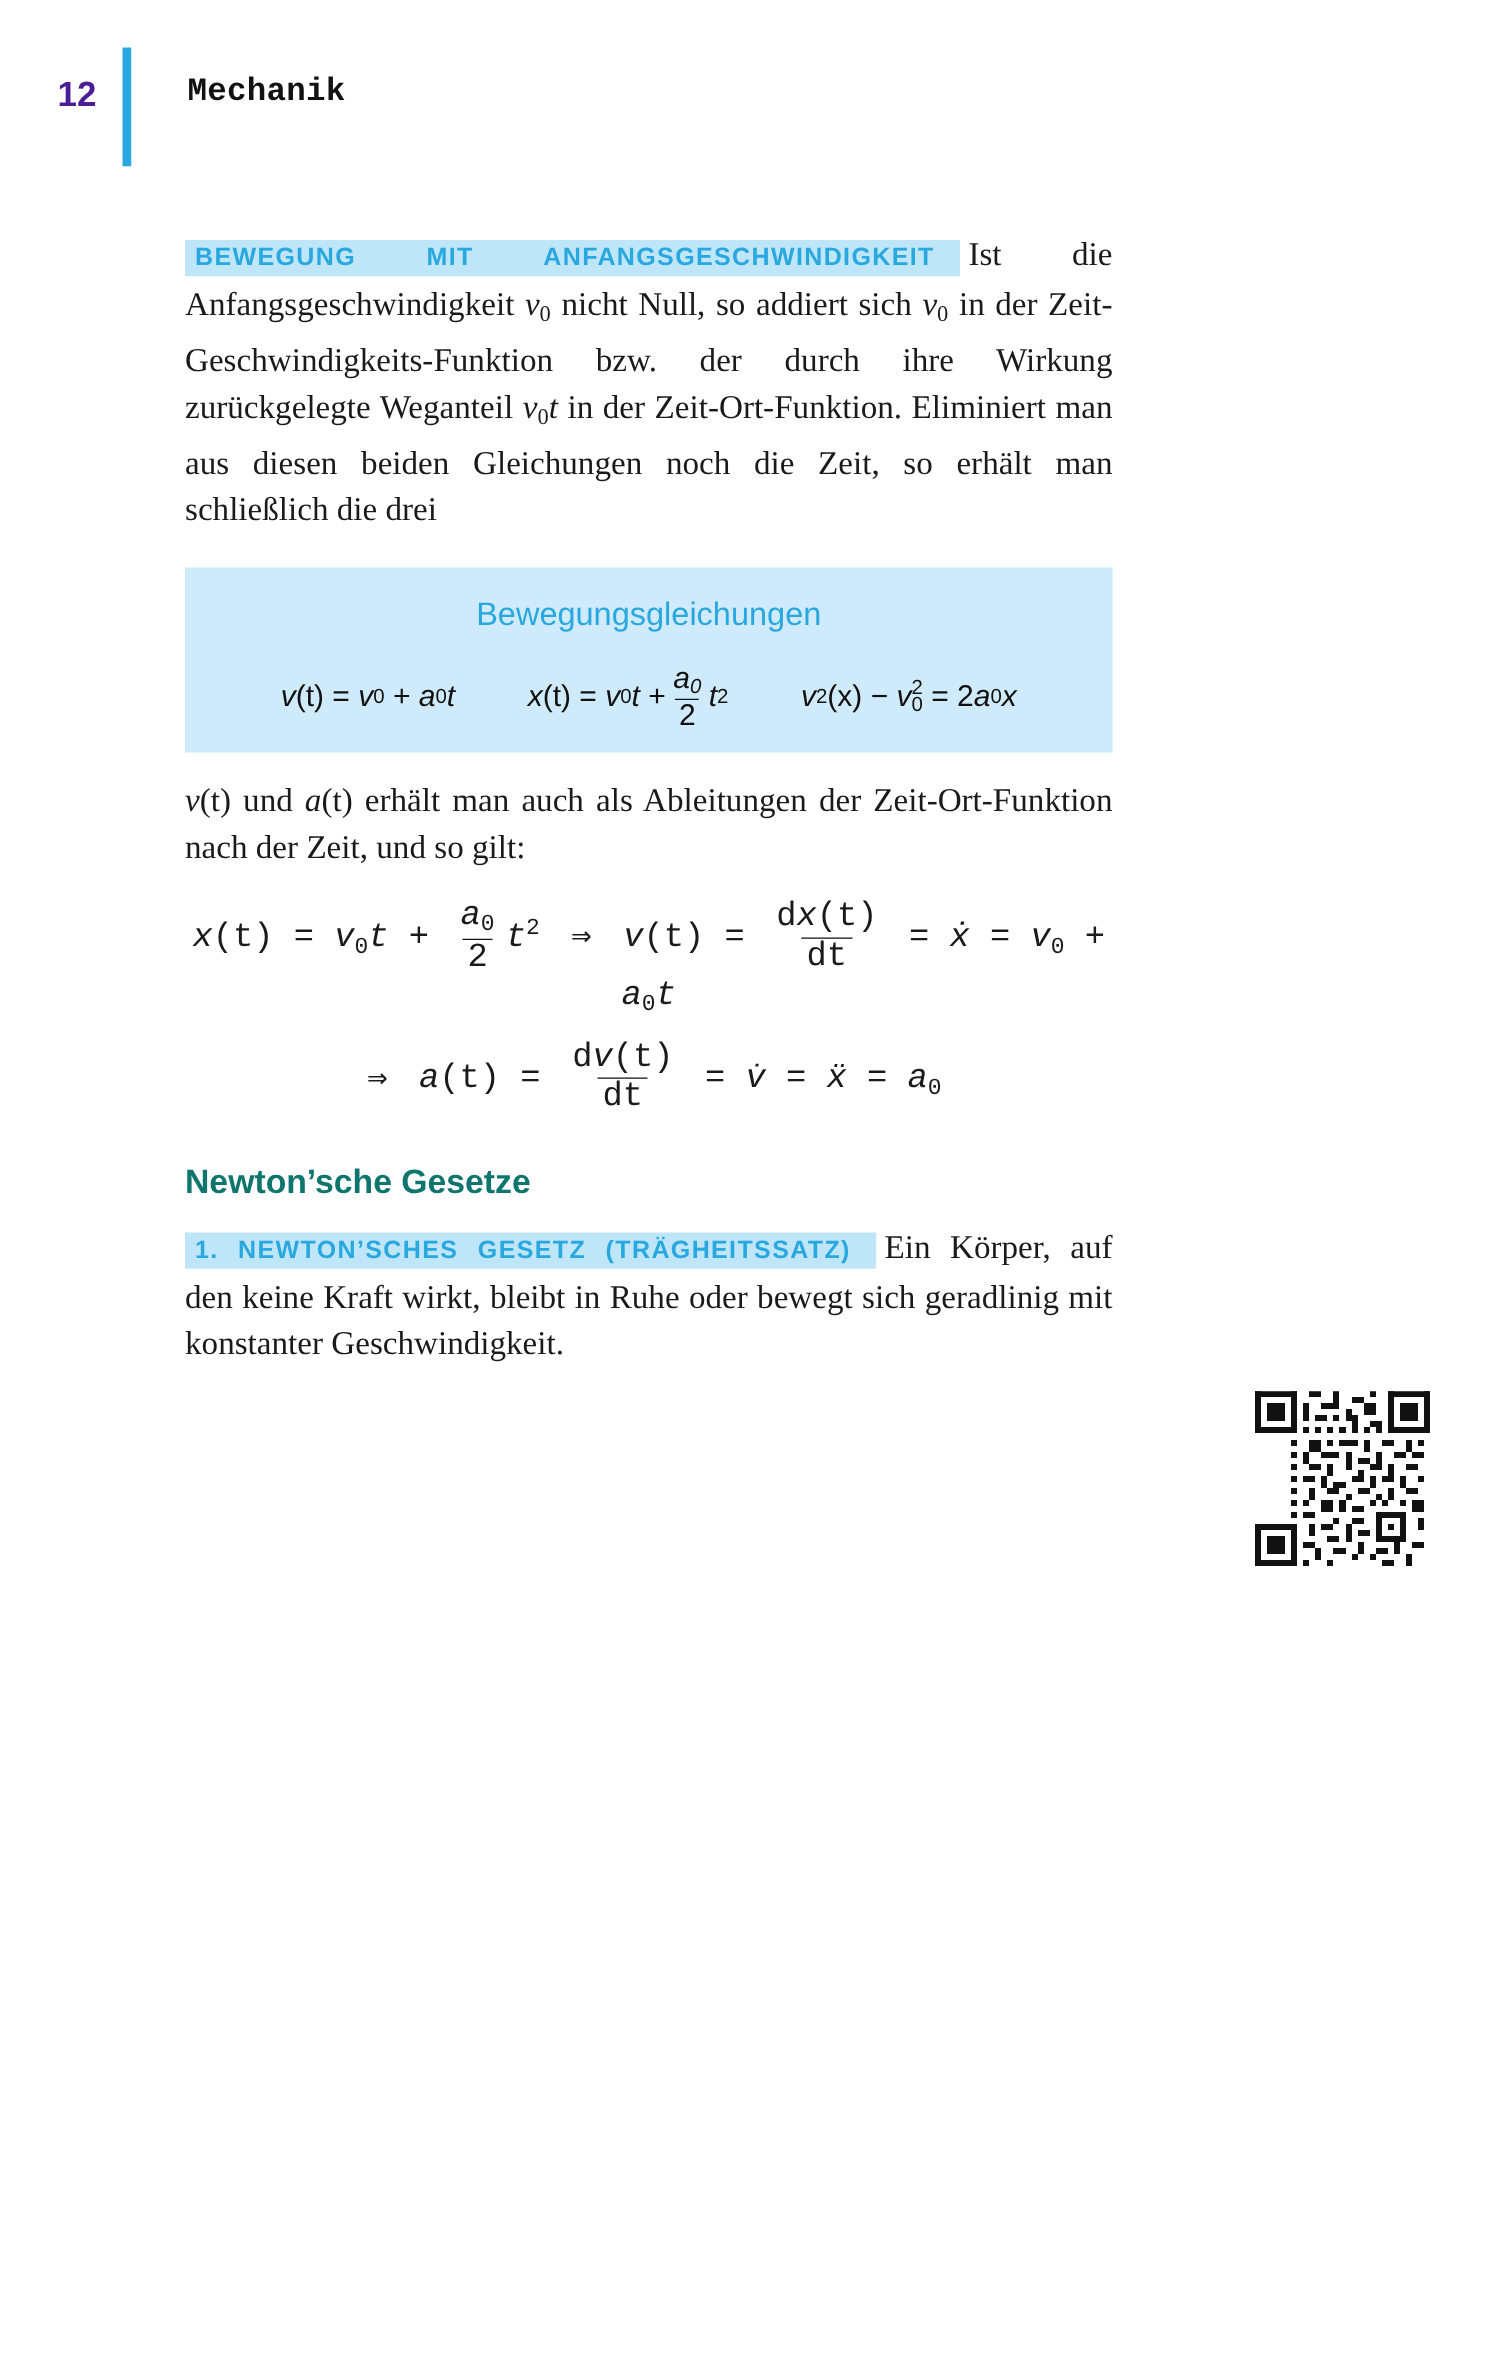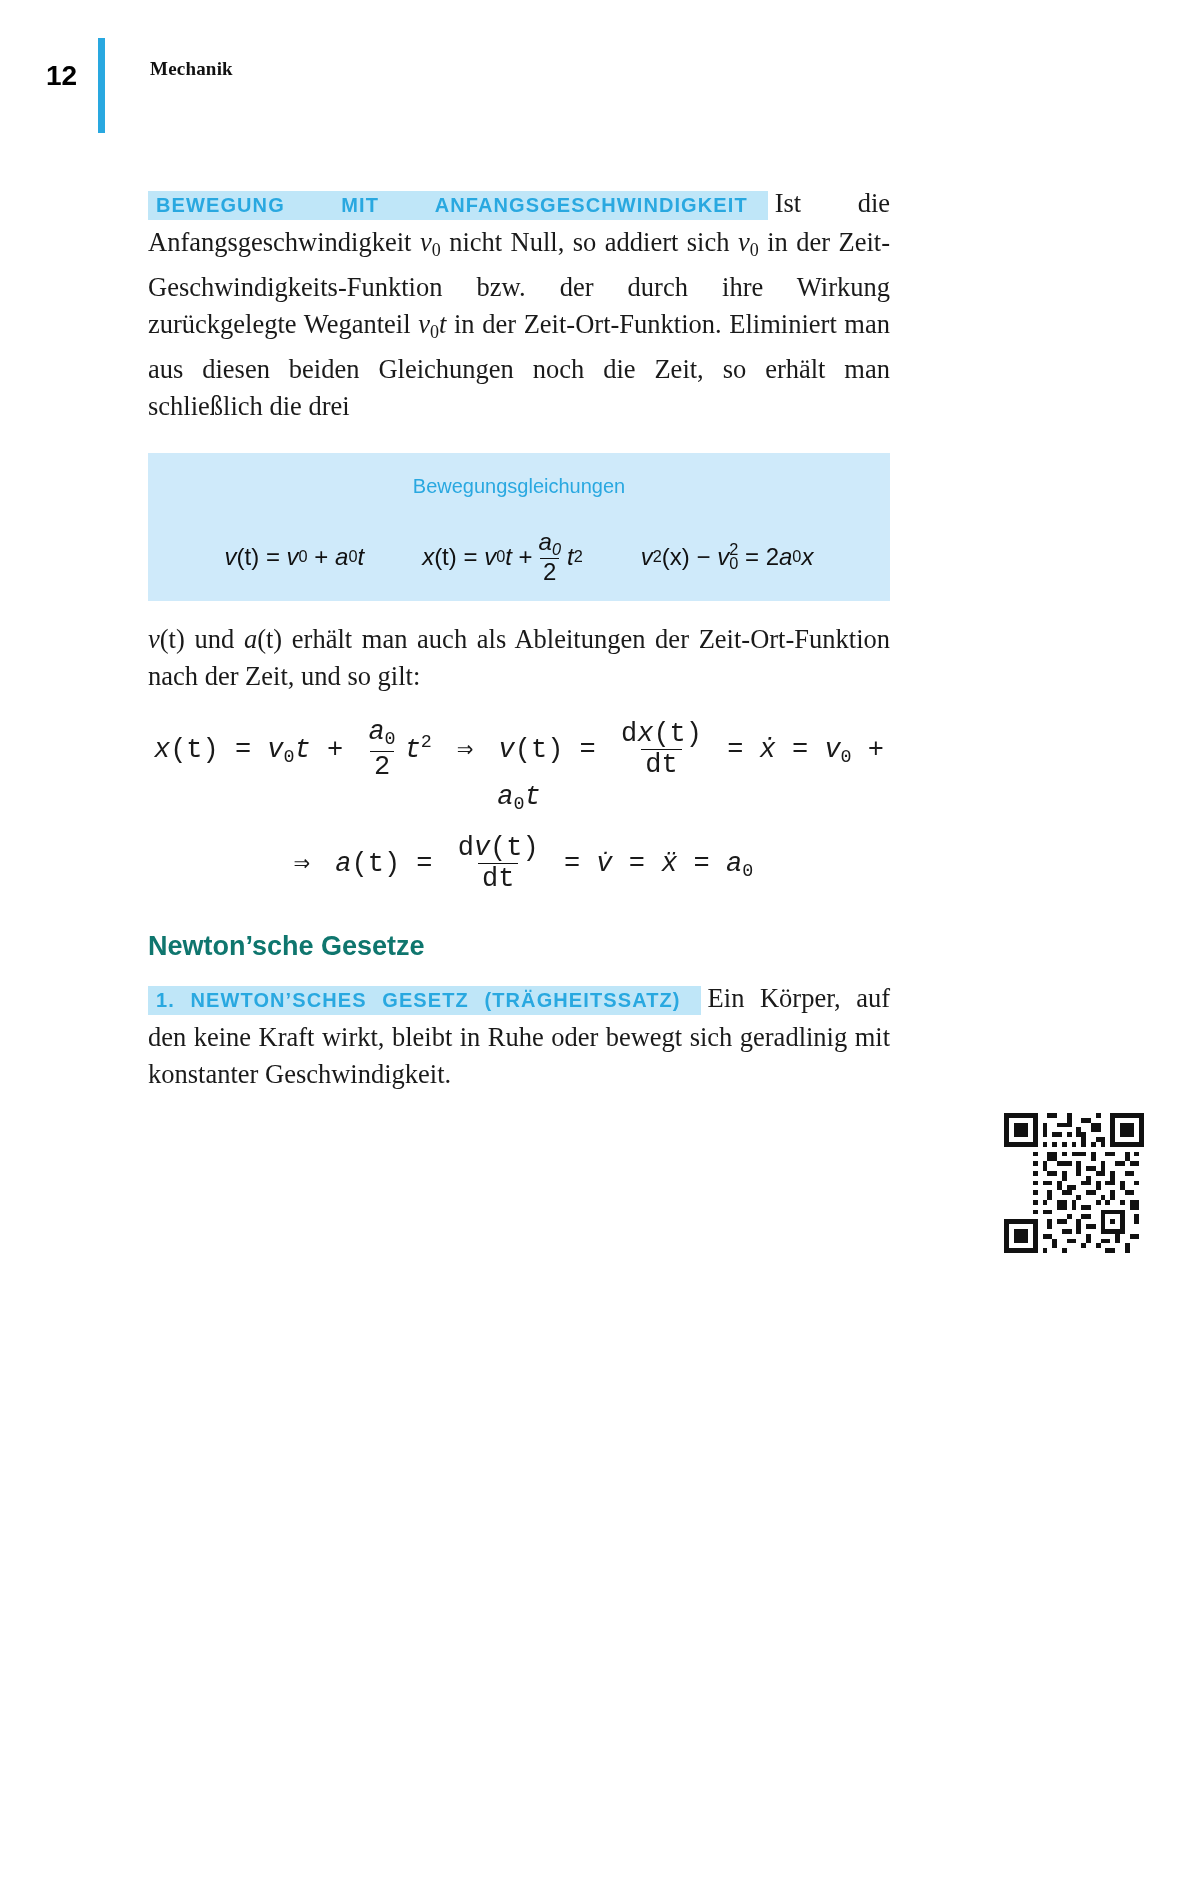--- a/index.html
+++ b/index.html
@@ -24,37 +24,37 @@
     width: 100%;
     height: 90px;
   }
   .page-number {
     position: absolute;
     left: 46px;
     top: 30px;
     font-family: "Liberation Sans", sans-serif;
     font-weight: bold;
     font-size: 28px;
-    color: #000000;
+    color: #4c1d95;
   }
   .header-rule {
     position: absolute;
     left: 98px;
     top: 8px;
     width: 7px;
     height: 95px;
     background: #29a8e0;
   }
   .chapter-title {
     position: absolute;
     left: 150px;
     top: 28px;
-    font-family: Liberation Serif, serif;
+    font-family: Liberation Mono, monospace;
     font-weight: bold;
-    font-size: 19px;
+    font-size: 26px;
     letter-spacing: 0.2px;
     color: #111;
     text-align: right;
   }
 
   
   .content {
     position: absolute;
     left: 148px;
     top: 185px;
@@ -95,21 +95,21 @@
     height: 148px;
     position: relative;
   }
   .formula-box .fb-title {
     position: absolute;
     top: 22px;
     left: 0;
     width: 100%;
     text-align: center;
     font-family: "Liberation Sans", sans-serif;
-    font-size: 20px;
+    font-size: 26px;
     color: #29a8e0;
   }
   .formula-row {
     position: absolute;
     top: 76px;
     left: 0;
     width: 100%;
     display: flex;
     justify-content: center;
     align-items: center;

